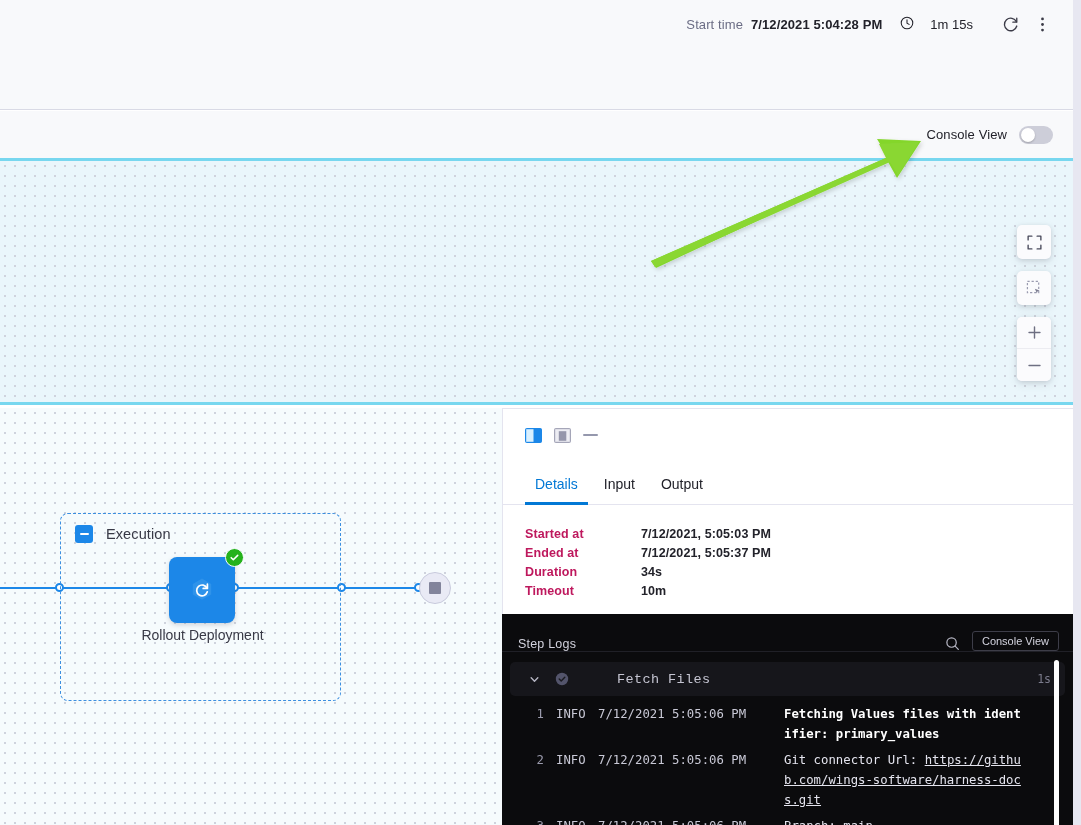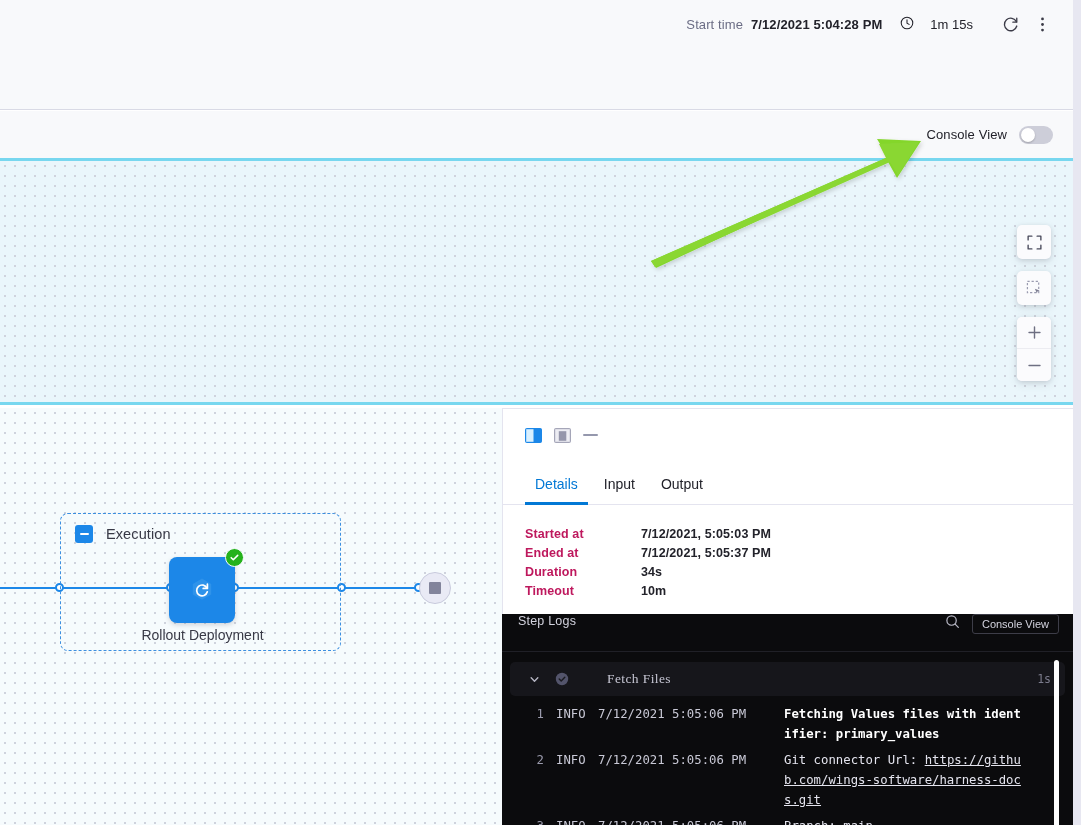--- a/index.html
+++ b/index.html
@@ -102,21 +102,21 @@
   .zc-group .zc {
     box-shadow: none; border-radius: 0; height: 32px; width: 34px;
   }
   .zc-group .zc:first-child { border-bottom: 1px solid #ececf1; }
 
   
   .arrow-anno { position: absolute; left: 0; top: 0; pointer-events: none; }
 
   
   .exec-group {
-    position: absolute; left: 60px; top: 513px; width: 281px; height: 138px;
+    position: absolute; left: 60px; top: 513px; width: 281px; height: 188px;
     border: 1.5px dashed #3b8ee0; border-radius: 8px; text-align: right;
   }
   .exec-hdr {
     position: absolute; left: 14px; top: 11px;
     display: flex; align-items: center; gap: 13px;
   }
   .collapse-box {
     width: 18px; height: 18px; border-radius: 3px; background: #1c87e8;
     display: flex; align-items: center; justify-content: center; cursor: pointer;
   }
@@ -185,37 +185,37 @@
   .kv { display: flex; margin-bottom: 5px; }
   .kv .k { width: 116px; font-size: 12.5px; color: #be185d; font-weight: bold; letter-spacing: .1px; }
   .kv .v { font-size: 12.5px; color: #22222a; font-weight: bold; letter-spacing: .1px; }
 
   
   .logs {
     position: absolute; left: 502px; top: 614px; width: 571px; height: 211px;
     background: #0b0b0d; overflow: hidden;
   }
   .logs-head {
-    height: 38px; display: flex; align-items: flex-start;
+    height: 38px; display: flex; align-items: flex-end;
     padding: 0 14px 0 16px; border-bottom: 1px solid #202027;
   }
   .logs-title { font-size: 12.5px; color: #d3d3de; flex: 1; letter-spacing: .2px; }
   .cv-chip {
     border: 1px solid #3d3d48; border-radius: 3px; padding: 3px 9px;
     font-size: 11px; color: #d3d3de; cursor: pointer; margin-left: 12px;
   }
   .logs-body { position: relative; padding: 10px 8px 0 8px; }
   .log-section {
     background: #16161b; border-radius: 5px; height: 34px;
     display: flex; align-items: center; padding: 0 14px 0 18px; margin-bottom: 4px;
     cursor: pointer;
   }
   .ls-name {
-    font-family: Liberation Serif, serif; font-size: 13.5px;
-    color: #c5c5d2; flex: 1; margin-left: 38px; letter-spacing: .4px;
+    font-family: Liberation Mono, monospace; font-size: 13.5px;
+    color: #c5c5d2; flex: 1; margin-left: 48px; letter-spacing: .4px;
   }
   .ls-time { font-family: "DejaVu Sans Mono", monospace; font-size: 11.5px; color: #7b7b8c; text-align: center; }
   .log-rows { padding: 4px 0 0 12px; font-family: "DejaVu Sans Mono", monospace; font-size: 12.3px; }
   .log-row { display: flex; margin-bottom: 6px; line-height: 20px; }
   .lr-n { width: 22px; text-align: right; color: #9a9aac; flex: none; }
   .lr-lvl { width: 54px; text-align: left; padding-left: 12px; color: #c9c9d6; flex: none; }
   .lr-ts { width: 186px; color: #c9c9d6; flex: none; }
   .lr-msg { flex: 1; color: #e4e4ee; word-break: break-all; max-width: 237px; }
   .lr-msg.hl { color: #fff; font-weight: bold; }
   .lr-msg a { color: #e4e4ee; text-decoration: underline; }

